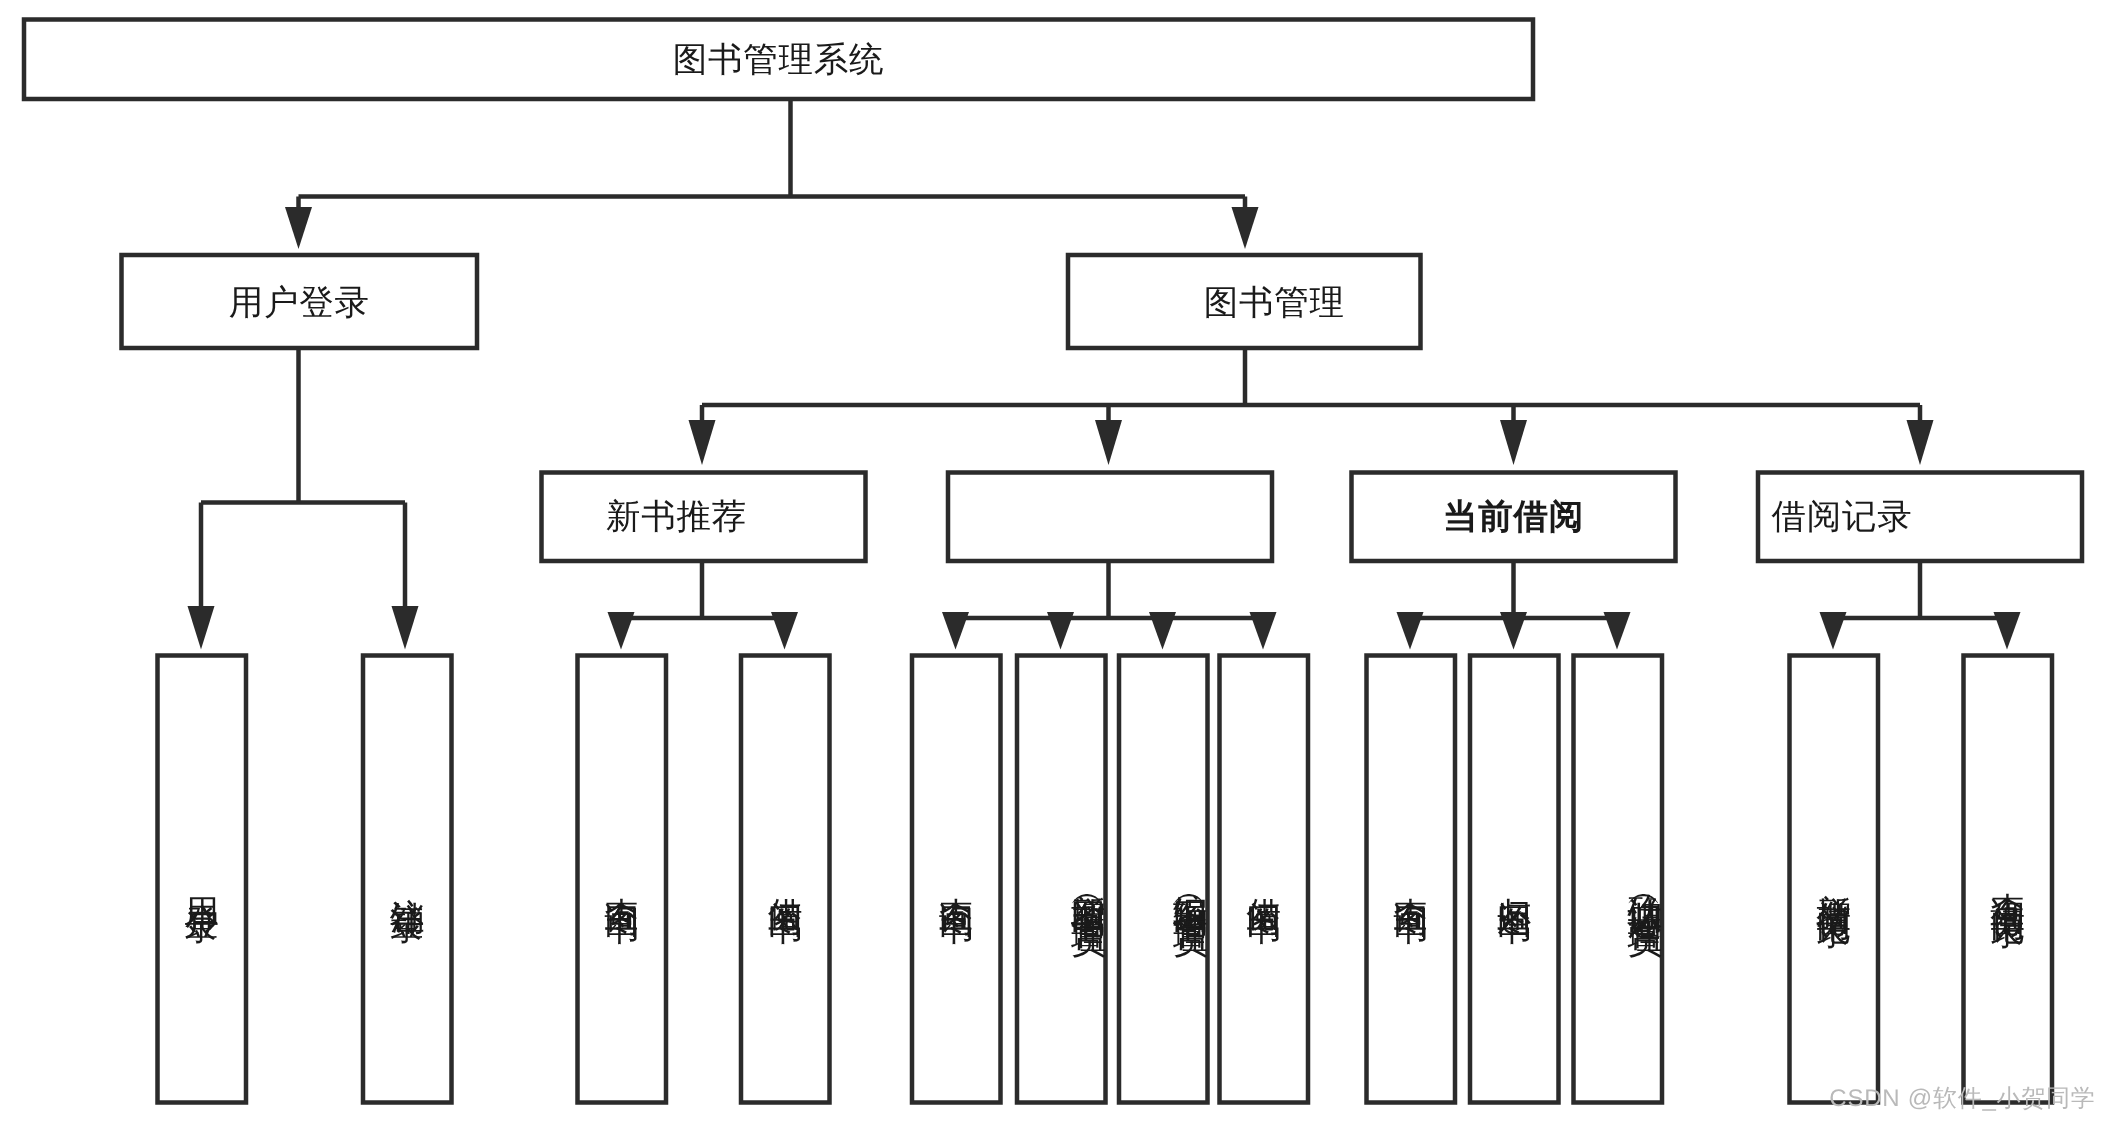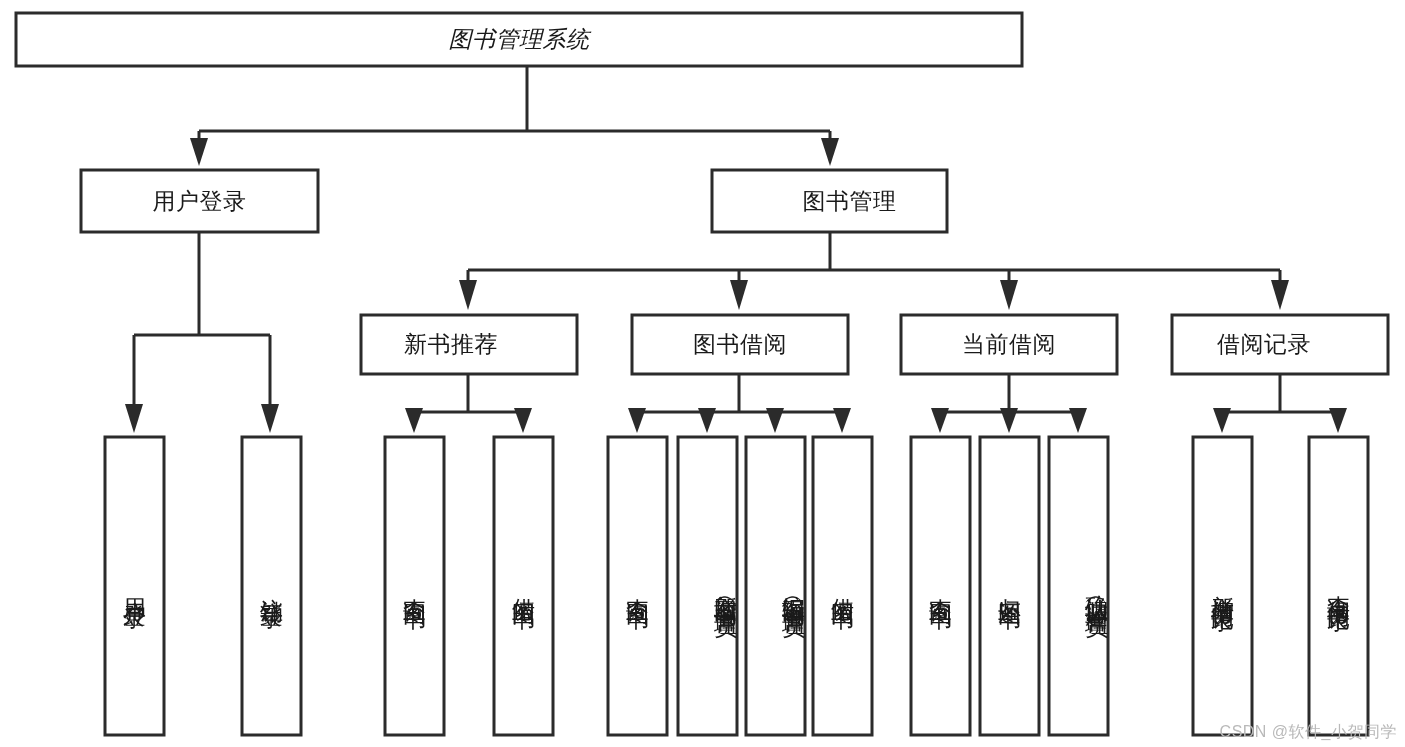--- a/index.html
+++ b/index.html
@@ -167,29 +167,28 @@
       <rect class="node-box" x="746" y="437" width="59" height="298"></rect>
       <rect class="node-box" x="813" y="437" width="59" height="298"></rect>
       <rect class="node-box" x="911" y="437" width="59" height="298"></rect>
       <rect class="node-box" x="980" y="437" width="59" height="298"></rect>
       <rect class="node-box" x="1049" y="437" width="59" height="298"></rect>
       <rect class="node-box" x="1193" y="437" width="59" height="298"></rect>
       <rect class="node-box" x="1309" y="437" width="59" height="298"></rect>
     </g>
   </svg>
 
-  <div class="node-label-h" style="left:16px; top:13px; width:1006px; height:53px;font-style:italic;">图书管理系统</div>
+  <div class="node-label-h" style="left:16px; top:13px; width:1006px; height:53px;">图书管理系统</div>
 
   <div class="node-label-h" style="left:81px; top:170px; width:237px; height:62px;">用户登录</div>
   <div class="node-label-h" style="left:712px; top:170px; width:275px; height:62px;text-align:center;">图书管理</div>
 
   <div class="node-label-h" style="left:361px; top:315px; width:180px; height:59px;">新书推荐</div>
-  <div class="node-label-h" style="left:632px; top:315px; width:216px; height:59px;">图书借阅</div>
-  <div class="node-label-h" style="left:901px; top:315px; width:216px; height:59px;">当前借阅</div>
-  <div class="node-label-h" style="left:1140px; top:315px; width:248px; height:59px;">借阅记录</div>
+  <div class="node-label-h" style="left:901px; top:315px; width:216px; height:59px;font-weight:bold;">当前借阅</div>
+  <div class="node-label-h" style="left:1104px; top:315px; width:248px; height:59px;">借阅记录</div>
 
   <div class="node-label-v" style="left:105px; top:437px; width:59px; height:298px;">用户登录</div>
   <div class="node-label-v" style="left:242px; top:437px; width:59px; height:298px;">注销登录</div>
   <div class="node-label-v" style="left:385px; top:437px; width:59px; height:298px;">查询图书</div>
   <div class="node-label-v" style="left:494px; top:437px; width:59px; height:298px;">借阅图书</div>
   <div class="node-label-v" style="left:608px; top:437px; width:59px; height:298px;">查询图书</div>
   <div class="node-label-v" style="left:678px; top:437px; width:59px; height:298px; align-items:flex-start; padding-top:8px; box-sizing:border-box;">新增图书（管理员）</div>
   <div class="node-label-v" style="left:746px; top:437px; width:59px; height:298px; align-items:flex-start; padding-top:8px; box-sizing:border-box;">编辑图书（管理员）</div>
   <div class="node-label-v" style="left:813px; top:437px; width:59px; height:298px;">借阅图书</div>
   <div class="node-label-v" style="left:911px; top:437px; width:59px; height:298px;">查询图书</div>

